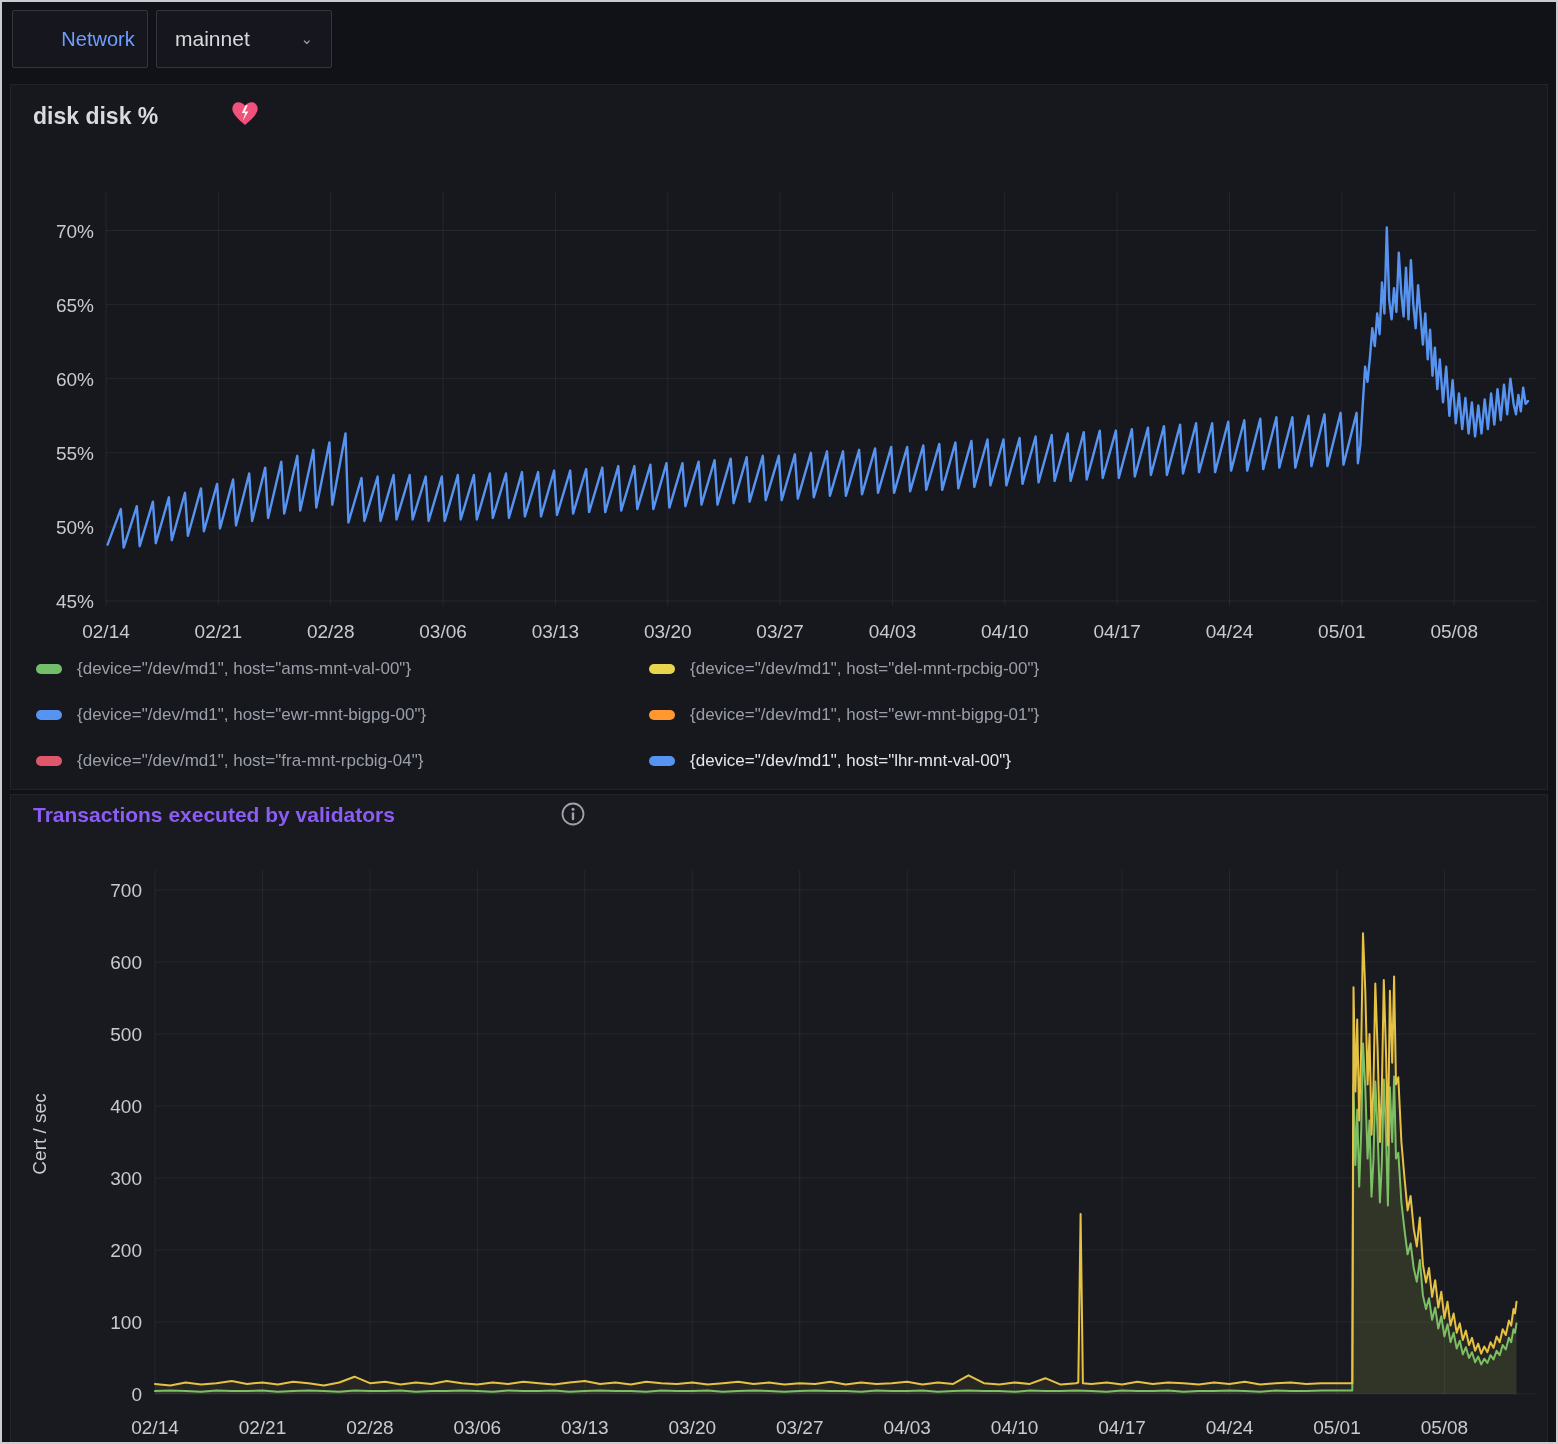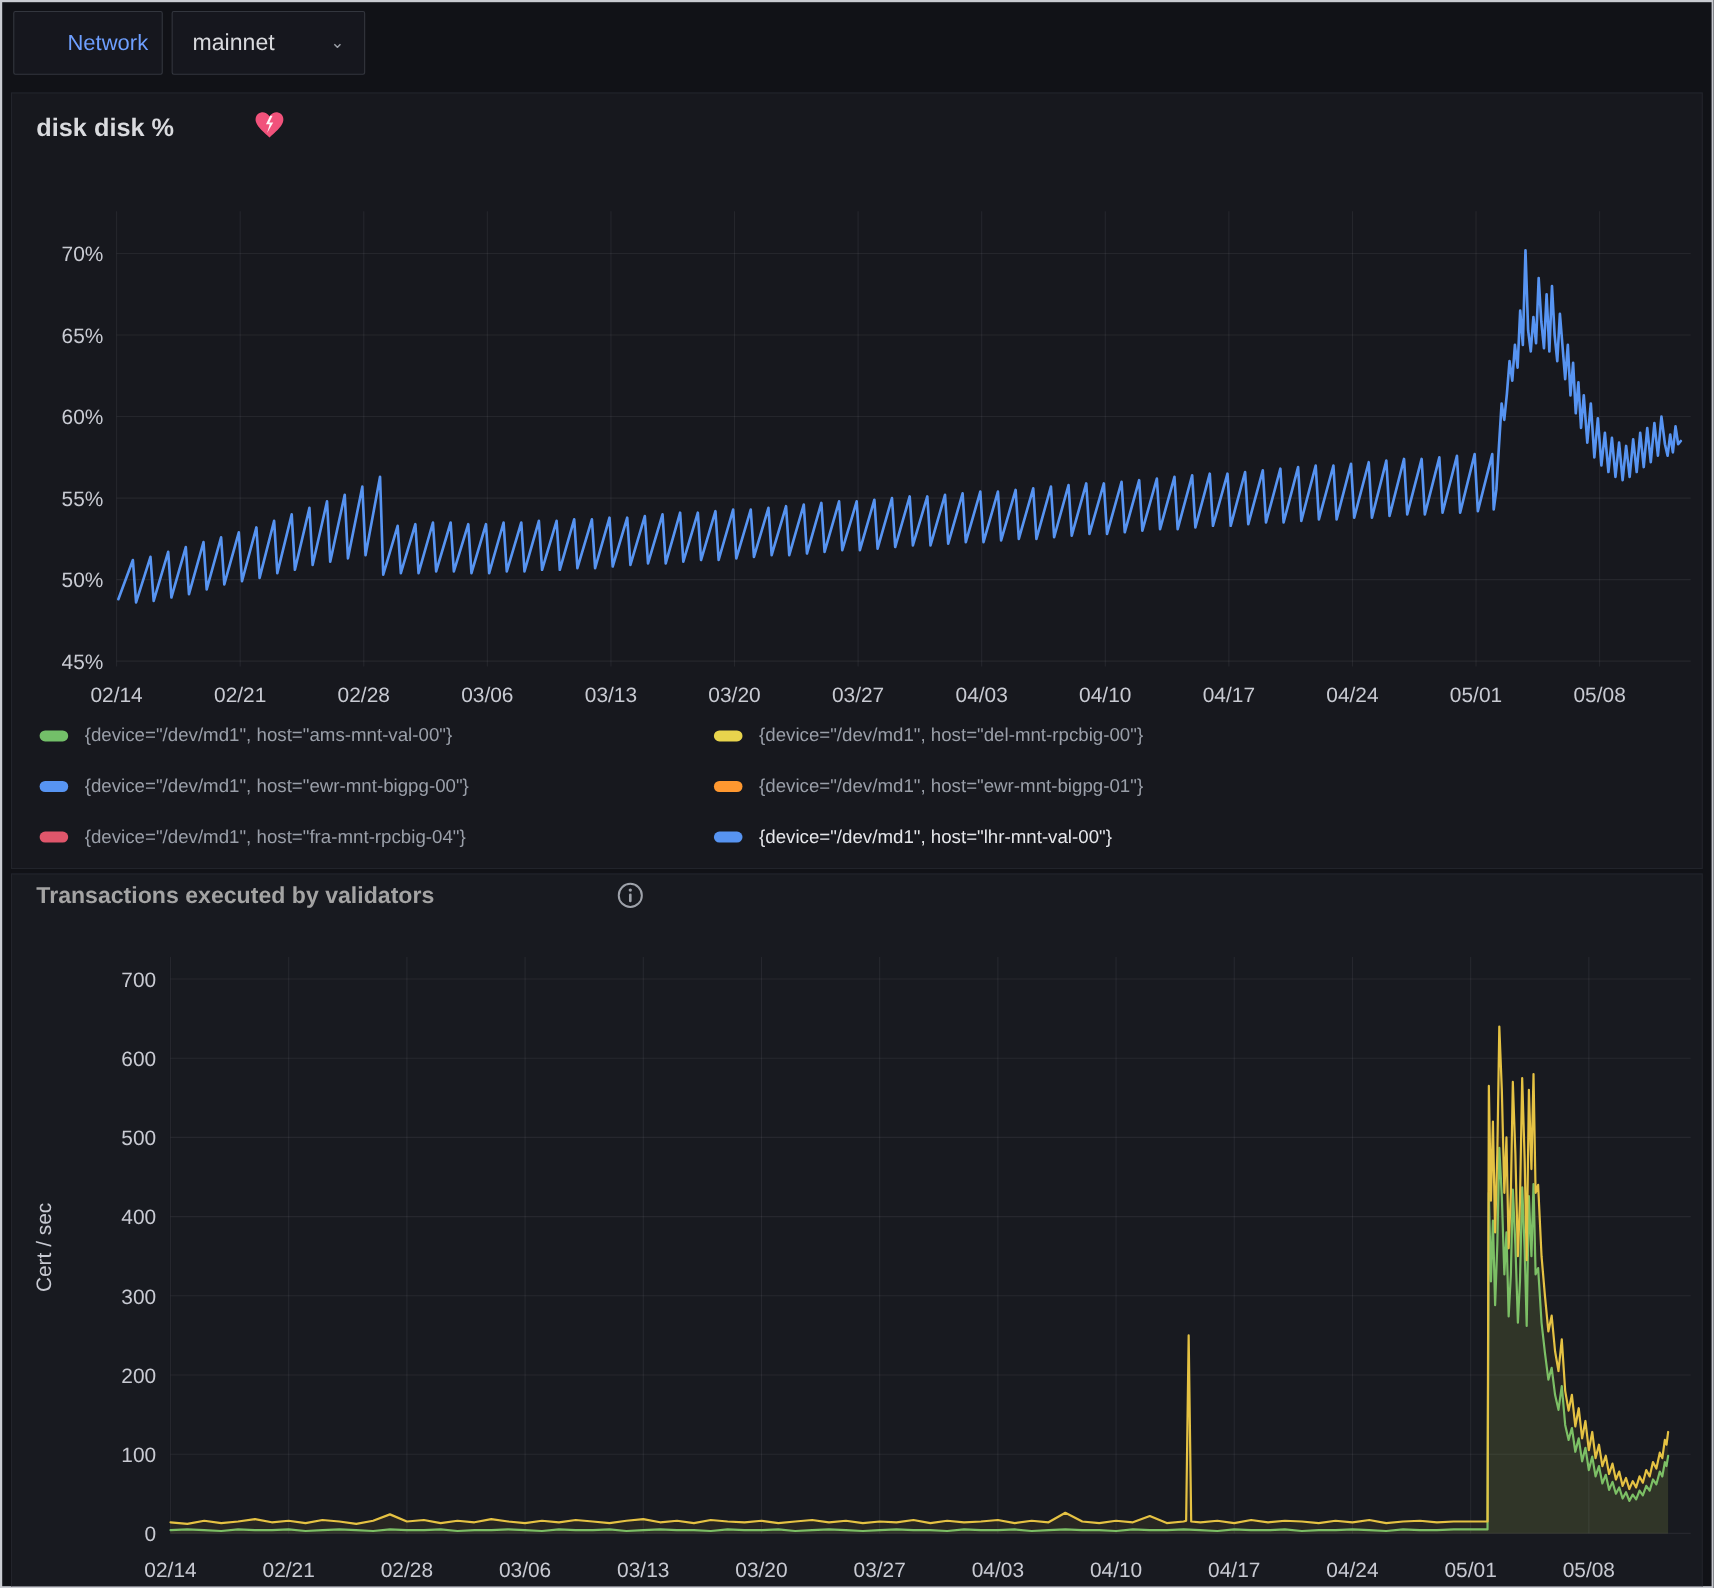--- a/index.html
+++ b/index.html
@@ -14,21 +14,21 @@
   .varbox.value{left:154px;width:176px;padding:0 18px;justify-content:space-between;
           color:#d8d9dd;font-size:21px;font-weight:500;cursor:pointer;text-align:right;}
   .chev{color:#9da1a9;font-size:15px;margin-left:14px;}
   
   .panel{position:absolute;left:8px;right:8px;background:#17181e;
          border:1px solid #22242b;box-sizing:border-box;}
   #panel1{top:82px;height:706px;}
   #panel2{top:792px;height:650px;background:#181a20;}
   .p1-title{position:absolute;left:22px;top:18px;color:#d9dade;
             font-size:23px;font-weight:600;}
-  .p2-title{position:absolute;left:22px;top:8px;color:#a3a3a3;
+  .p2-title{position:absolute;left:22px;top:8px;color:#8b5cf6;
             font-size:21px;font-weight:600;}
   .hearticon{position:absolute;left:220px;top:16px;width:28px;height:26px;}
   .infoicon{position:absolute;left:549px;top:6px;width:26px;height:26px;cursor:pointer;}
   
   svg.chart{position:absolute;left:0;}
   #chart1{top:140px;width:1558px;height:520px;}
   #chart2{top:856px;width:1558px;height:588px;}
   
   .legend{position:absolute;left:25px;top:568px;width:1510px;
           display:grid;grid-template-columns:613px auto;row-gap:14px;}

